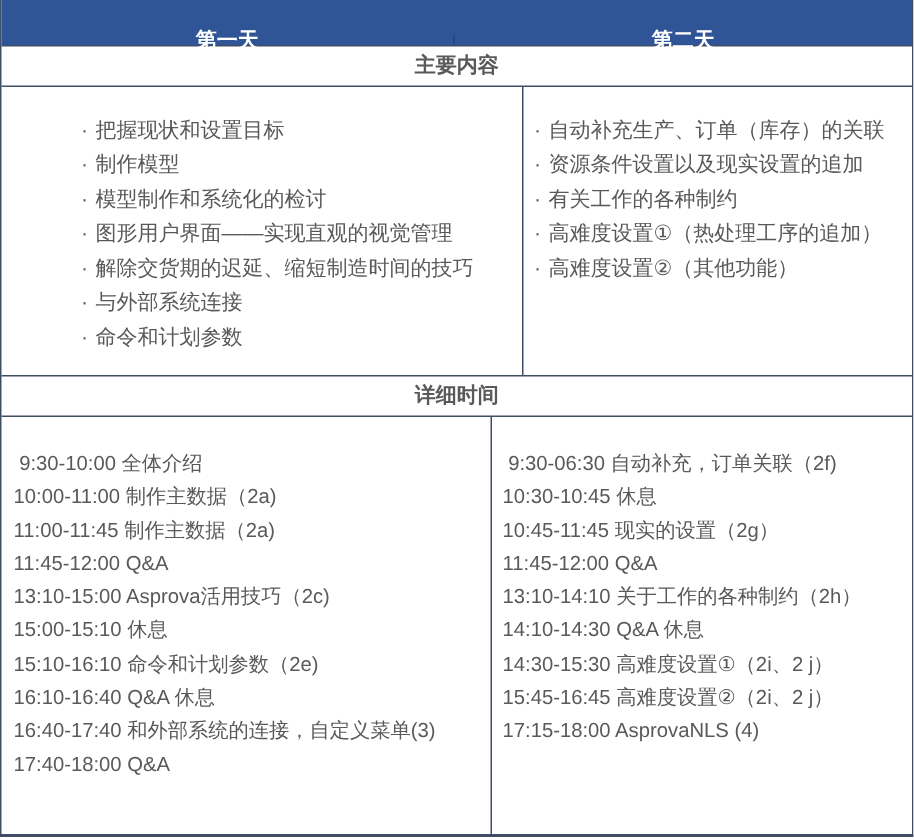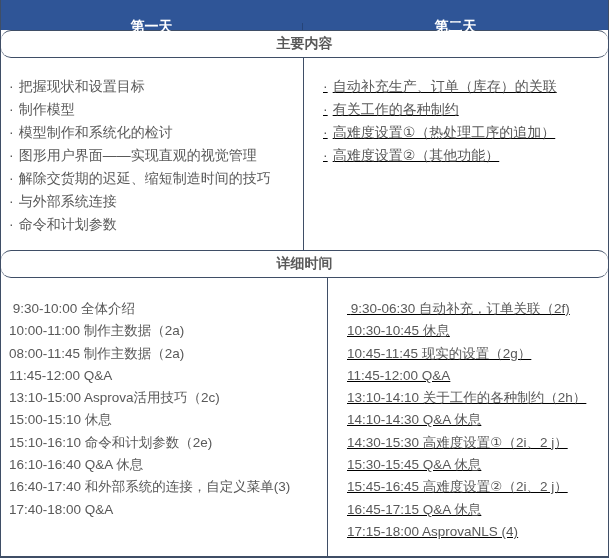--- a/index.html
+++ b/index.html
@@ -34,26 +34,25 @@
   }
   .header-cell.day1 { width: 302px; border-right: 1px solid var(--header-divider); }
   .header-cell.day2 { flex: 1; }
   .section-row {
     height: 28px;
     border-top: 1px solid var(--border);
     border-bottom: 1px solid var(--border);
     display: flex; align-items: center; justify-content: center;
     font-size: 14px; font-weight: bold;
     color: var(--text);
-    border-radius: 10px;
   }
   .cols { display: flex; }
   .col-left { width: 302px; padding-left: 8px; }
-  .col-right { flex: 1; border-left: 1px solid var(--border); padding-left: 19px; text-decoration: underline; }
-  .content-cols { height: 192px; }
+  .col-right { flex: 1; border-left: 1px solid var(--border); padding-left: 7px; }
+  .content-cols { height: 192px; margin-left: 45px; }
   .content-cols .col-left, .content-cols .col-right { padding-top: 17px; }
   .schedule-cols { height: 278px; gap: 24px; }
   .schedule-cols .col-left, .schedule-cols .col-right { padding-top: 20px; }
   .topic-item {
     font-size: 14px; color: var(--text);
     line-height: 23px;
     white-space: pre-wrap;
     overflow: hidden;
   }
   .topic-item .bullet { margin-right: 5px; }
@@ -81,49 +80,48 @@
         <div class="topic-item"><span class="bullet">·</span>把握现状和设置目标</div>
         <div class="topic-item"><span class="bullet">·</span>制作模型</div>
         <div class="topic-item"><span class="bullet">·</span>模型制作和系统化的检讨</div>
         <div class="topic-item"><span class="bullet">·</span>图形用户界面——实现直观的视觉管理</div>
         <div class="topic-item"><span class="bullet">·</span>解除交货期的迟延、缩短制造时间的技巧</div>
         <div class="topic-item"><span class="bullet">·</span>与外部系统连接</div>
         <div class="topic-item"><span class="bullet">·</span>命令和计划参数</div>
       </div>
     <div class="col-right">
         <div class="topic-item"><span class="bullet">·</span>自动补充生产、订单（库存）的关联</div>
+        <div class="topic-item"><span class="bullet">·</span>资源条件设置以及现实设置的追加</div>
         <div class="topic-item"><span class="bullet">·</span>有关工作的各种制约</div>
         <div class="topic-item"><span class="bullet">·</span>高难度设置①（热处理工序的追加）</div>
         <div class="topic-item"><span class="bullet">·</span>高难度设置②（其他功能）</div>
       </div>
   </div>
 
   <div class="section-row">详细时间</div>
 
   <div class="cols schedule-cols">
     <div class="col-left">
         <div class="schedule-item"> 9:30-10:00 全体介绍</div>
         <div class="schedule-item">10:00-11:00 制作主数据（2a)</div>
-        <div class="schedule-item">08:00-11:45 制作主数据（2a)</div>
+        <div class="schedule-item">11:00-11:45 制作主数据（2a)</div>
         <div class="schedule-item">11:45-12:00 Q&amp;A</div>
         <div class="schedule-item">13:10-15:00 Asprova活用技巧（2c)</div>
         <div class="schedule-item">15:00-15:10 休息</div>
         <div class="schedule-item">15:10-16:10 命令和计划参数（2e)</div>
         <div class="schedule-item">16:10-16:40 Q&amp;A 休息</div>
         <div class="schedule-item">16:40-17:40 和外部系统的连接，自定义菜单(3)</div>
         <div class="schedule-item">17:40-18:00 Q&amp;A</div>
       </div>
     <div class="col-right">
         <div class="schedule-item"> 9:30-06:30 自动补充，订单关联（2f)</div>
         <div class="schedule-item">10:30-10:45 休息</div>
         <div class="schedule-item">10:45-11:45 现实的设置（2g）</div>
         <div class="schedule-item">11:45-12:00 Q&amp;A</div>
         <div class="schedule-item">13:10-14:10 关于工作的各种制约（2h）</div>
         <div class="schedule-item">14:10-14:30 Q&amp;A 休息</div>
         <div class="schedule-item">14:30-15:30 高难度设置①（2i、2 j）</div>
-        <div class="schedule-item">15:30-15:45 Q&amp;A 休息</div>
         <div class="schedule-item">15:45-16:45 高难度设置②（2i、2 j）</div>
-        <div class="schedule-item">16:45-17:15 Q&amp;A 休息</div>
         <div class="schedule-item">17:15-18:00 AsprovaNLS (4)</div>
       </div>
   </div>
 
 </div>
 
 </body></html>

